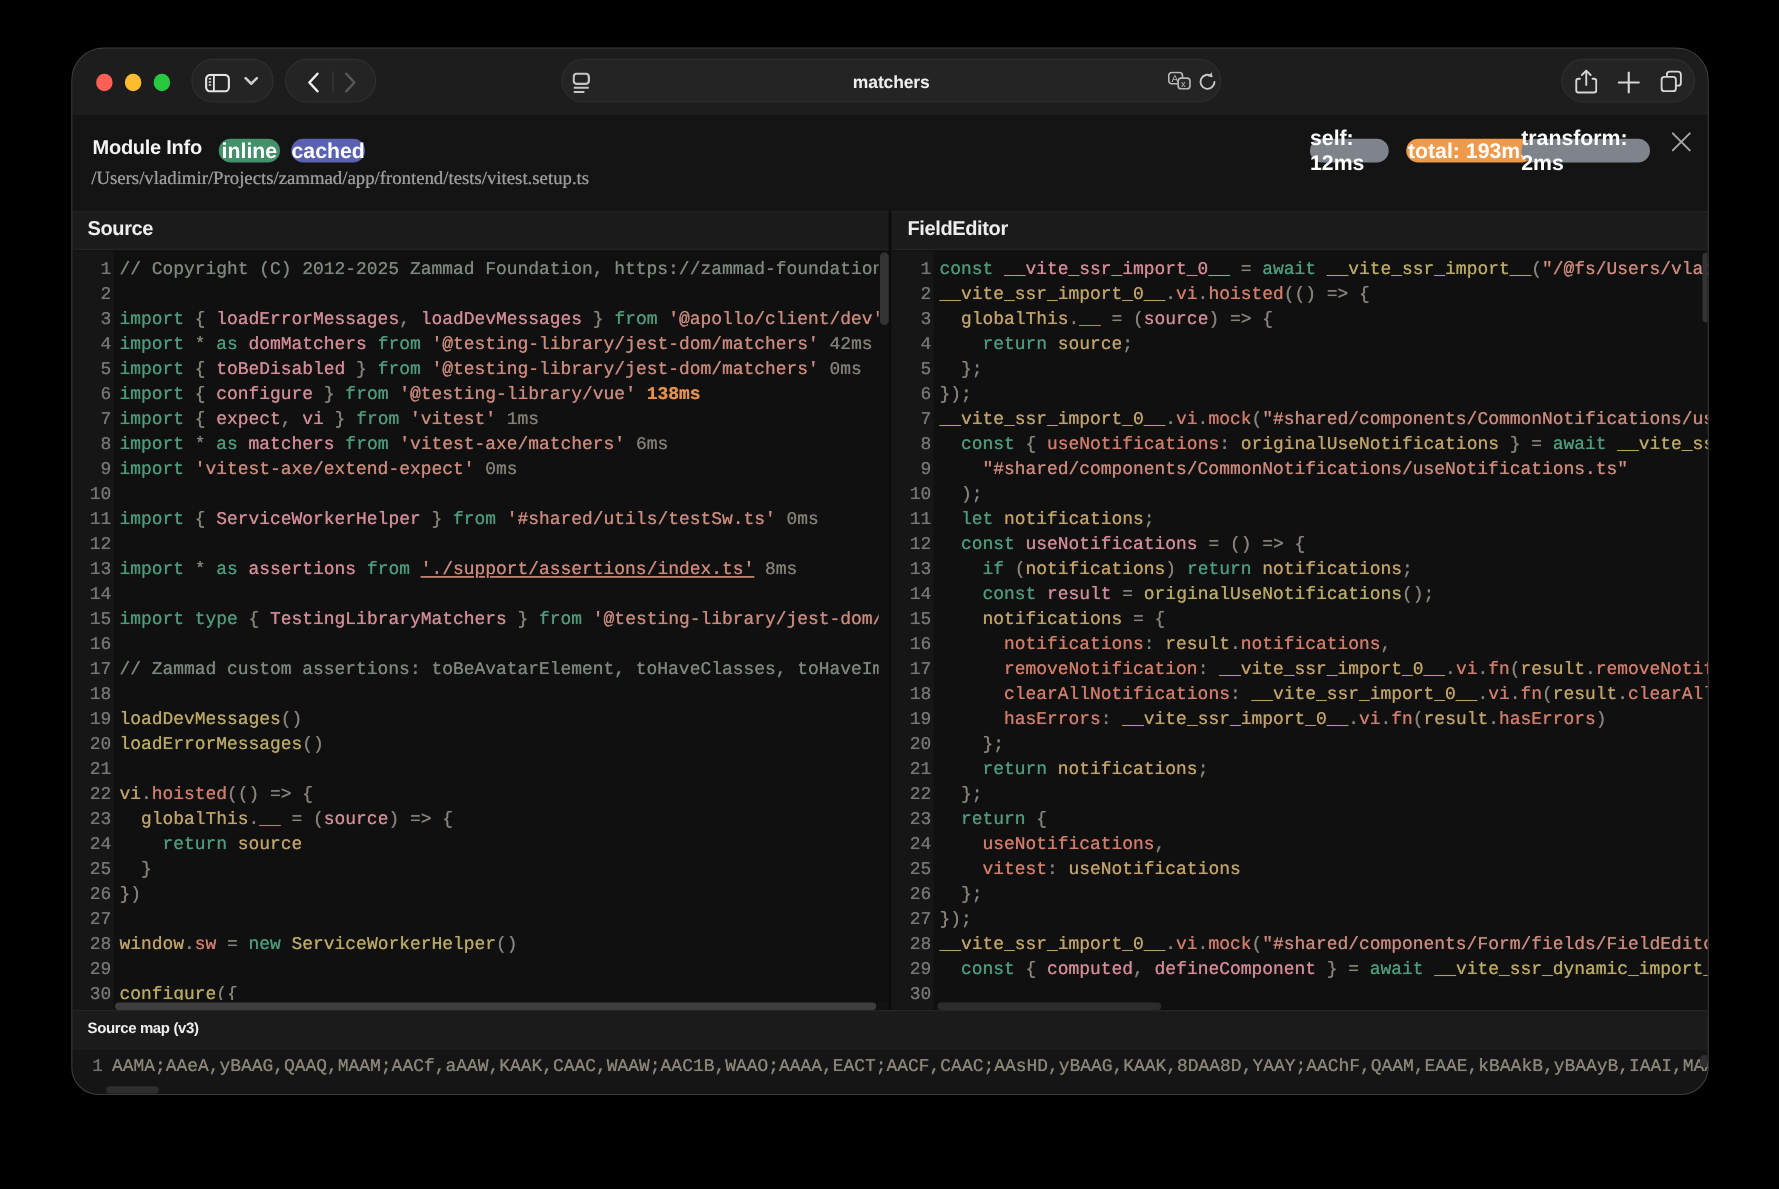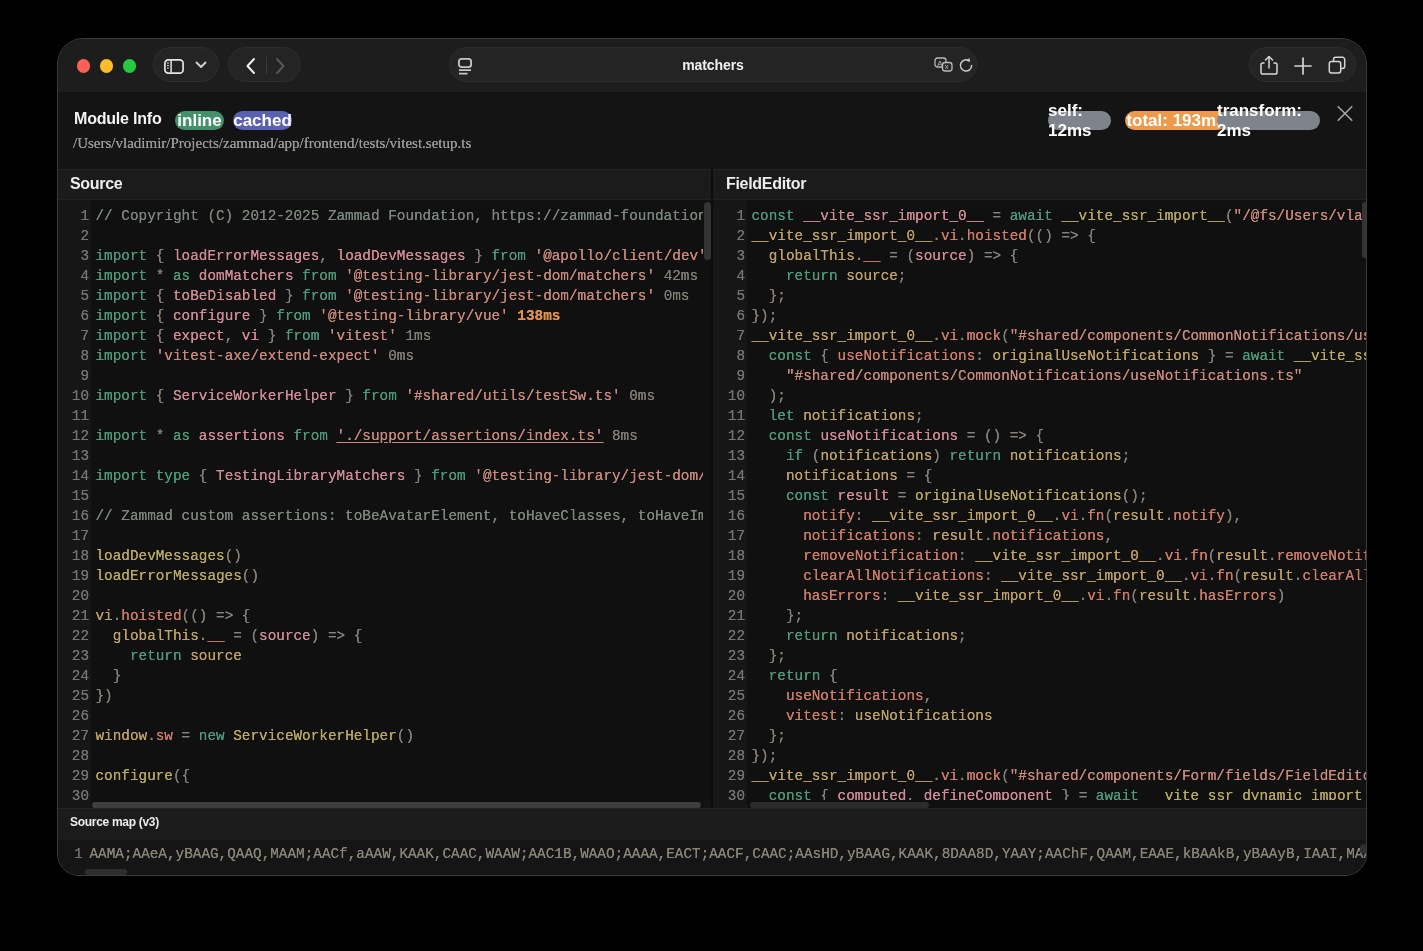--- a/index.html
+++ b/index.html
@@ -171,20 +171,21 @@
   <div class="codewrap" style="left:33px;width:612px">
       <div class="clip">
     <div class="code" style="padding:5px 0 0 4.5px">
 <div class="row"><i class="c">// Copyright (C) 2012-2025 Zammad Foundation, https://zammad-foundation.org/</i></div>
 <div class="row"></div>
 <div class="row"><i class="k">import</i><i class="p"> { </i><i class="im">loadErrorMessages</i><i class="p">, </i><i class="im">loadDevMessages</i><i class="p"> } </i><i class="k">from</i> <i class="s">'@apollo/client/dev'</i></div>
 <div class="row"><i class="k">import</i><i class="p"> * </i><i class="k">as</i> <i class="im">domMatchers</i> <i class="k">from</i> <i class="s">'@testing-library/jest-dom/matchers'</i> <i class="g">42ms</i></div>
 <div class="row"><i class="k">import</i><i class="p"> { </i><i class="im">toBeDisabled</i><i class="p"> } </i><i class="k">from</i> <i class="s">'@testing-library/jest-dom/matchers'</i> <i class="g">0ms</i></div>
 <div class="row"><i class="k">import</i><i class="p"> { </i><i class="im">configure</i><i class="p"> } </i><i class="k">from</i> <i class="s">'@testing-library/vue'</i> <i class="o">138ms</i></div>
 <div class="row"><i class="k">import</i><i class="p"> { </i><i class="im">expect</i><i class="p">, </i><i class="im">vi</i><i class="p"> } </i><i class="k">from</i> <i class="s">'vitest'</i> <i class="g">1ms</i></div>
+<div class="row"><i class="k">import</i><i class="p"> * </i><i class="k">as</i> <i class="im">matchers</i> <i class="k">from</i> <i class="s">'vitest-axe/matchers'</i> <i class="g">6ms</i></div>
 <div class="row"><i class="k">import</i> <i class="s">'vitest-axe/extend-expect'</i> <i class="g">0ms</i></div>
 <div class="row"></div>
 <div class="row"><i class="k">import</i><i class="p"> { </i><i class="im">ServiceWorkerHelper</i><i class="p"> } </i><i class="k">from</i> <i class="s">'#shared/utils/testSw.ts'</i> <i class="g">0ms</i></div>
 <div class="row"></div>
 <div class="row"><i class="k">import</i><i class="p"> * </i><i class="k">as</i> <i class="im">assertions</i> <i class="k">from</i> <i class="su">'./support/assertions/index.ts'</i> <i class="g">8ms</i></div>
 <div class="row"></div>
 <div class="row"><i class="k">import</i> <i class="k">type</i><i class="p"> { </i><i class="im">TestingLibraryMatchers</i><i class="p"> } </i><i class="k">from</i> <i class="s">'@testing-library/jest-dom/matchers'</i></div>
 <div class="row"></div>
 <div class="row"><i class="c">// Zammad custom assertions: toBeAvatarElement, toHaveClasses, toHaveImagePreview</i></div>
 <div class="row"></div>
@@ -250,23 +251,22 @@
 <div class="row">    <i class="k">return</i> <i class="v">source</i><i class="p">;</i></div>
 <div class="row">  <i class="p">};</i></div>
 <div class="row"><i class="p">});</i></div>
 <div class="row"><i class="v">__vite_ssr_import_0__</i><i class="p">.</i><i class="pr">vi</i><i class="p">.</i><i class="pr">mock</i><i class="p">(</i><i class="s">"#shared/components/CommonNotifications/useNotifications.ts"</i></div>
 <div class="row">  <i class="k">const</i><i class="p"> { </i><i class="pr">useNotifications</i><i class="p">: </i><i class="v">originalUseNotifications</i><i class="p"> } = </i><i class="k">await</i> <i class="f">__vite_ssr_import__</i></div>
 <div class="row">    <i class="s">"#shared/components/CommonNotifications/useNotifications.ts"</i></div>
 <div class="row">  <i class="p">);</i></div>
 <div class="row">  <i class="k">let</i> <i class="v">notifications</i><i class="p">;</i></div>
 <div class="row">  <i class="k">const</i> <i class="im">useNotifications</i><i class="p"> = () =&gt; {</i></div>
 <div class="row">    <i class="k">if</i><i class="p"> (</i><i class="v">notifications</i><i class="p">) </i><i class="k">return</i> <i class="v">notifications</i><i class="p">;</i></div>
+<div class="row">    <i class="k">const</i> <i class="im">result</i><i class="p"> = </i><i class="f">originalUseNotifications</i><i class="p">();</i></div>
 <div class="row">    <i class="v">notifications</i><i class="p"> = {</i></div>
-<div class="row">    <i class="k">const</i> <i class="im">result</i><i class="p"> = </i><i class="f">originalUseNotifications</i><i class="p">();</i></div>
-<div class="row">      <i class="pr">notify</i><i class="p">: </i><i class="v">__vite_ssr_import_0__</i><i class="p">.</i><i class="pr">vi</i><i class="p">.</i><i class="pr">fn</i><i class="p">(</i><i class="v">result</i><i class="p">.</i><i class="pr">notify</i><i class="p">),</i></div>
 <div class="row">      <i class="pr">notifications</i><i class="p">: </i><i class="v">result</i><i class="p">.</i><i class="pr">notifications</i><i class="p">,</i></div>
 <div class="row">      <i class="pr">removeNotification</i><i class="p">: </i><i class="v">__vite_ssr_import_0__</i><i class="p">.</i><i class="pr">vi</i><i class="p">.</i><i class="pr">fn</i><i class="p">(</i><i class="v">result</i><i class="p">.</i><i class="pr">removeNotification</i></div>
 <div class="row">      <i class="pr">clearAllNotifications</i><i class="p">: </i><i class="v">__vite_ssr_import_0__</i><i class="p">.</i><i class="pr">vi</i><i class="p">.</i><i class="pr">fn</i><i class="p">(</i><i class="v">result</i><i class="p">.</i><i class="pr">clearAllNotifications</i></div>
 <div class="row">      <i class="pr">hasErrors</i><i class="p">: </i><i class="v">__vite_ssr_import_0__</i><i class="p">.</i><i class="pr">vi</i><i class="p">.</i><i class="pr">fn</i><i class="p">(</i><i class="v">result</i><i class="p">.</i><i class="pr">hasErrors</i><i class="p">)</i></div>
 <div class="row">    <i class="p">};</i></div>
 <div class="row">    <i class="k">return</i> <i class="v">notifications</i><i class="p">;</i></div>
 <div class="row">  <i class="p">};</i></div>
 <div class="row">  <i class="k">return</i><i class="p"> {</i></div>
 <div class="row">    <i class="pr">useNotifications</i><i class="p">,</i></div>
 <div class="row">    <i class="pr">vitest</i><i class="p">: </i><i class="v">useNotifications</i></div>

